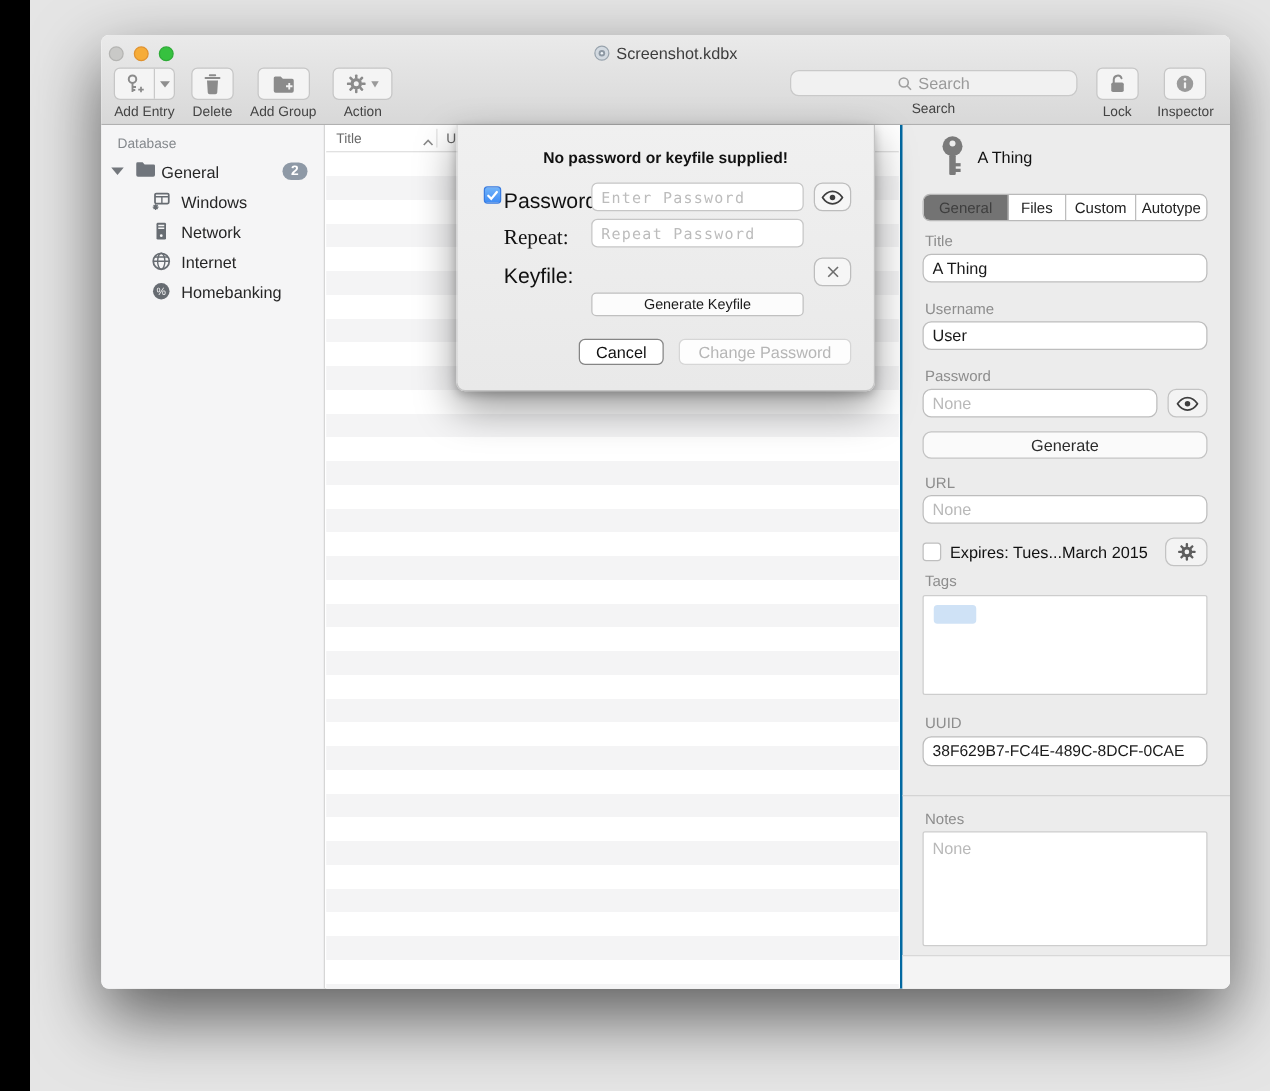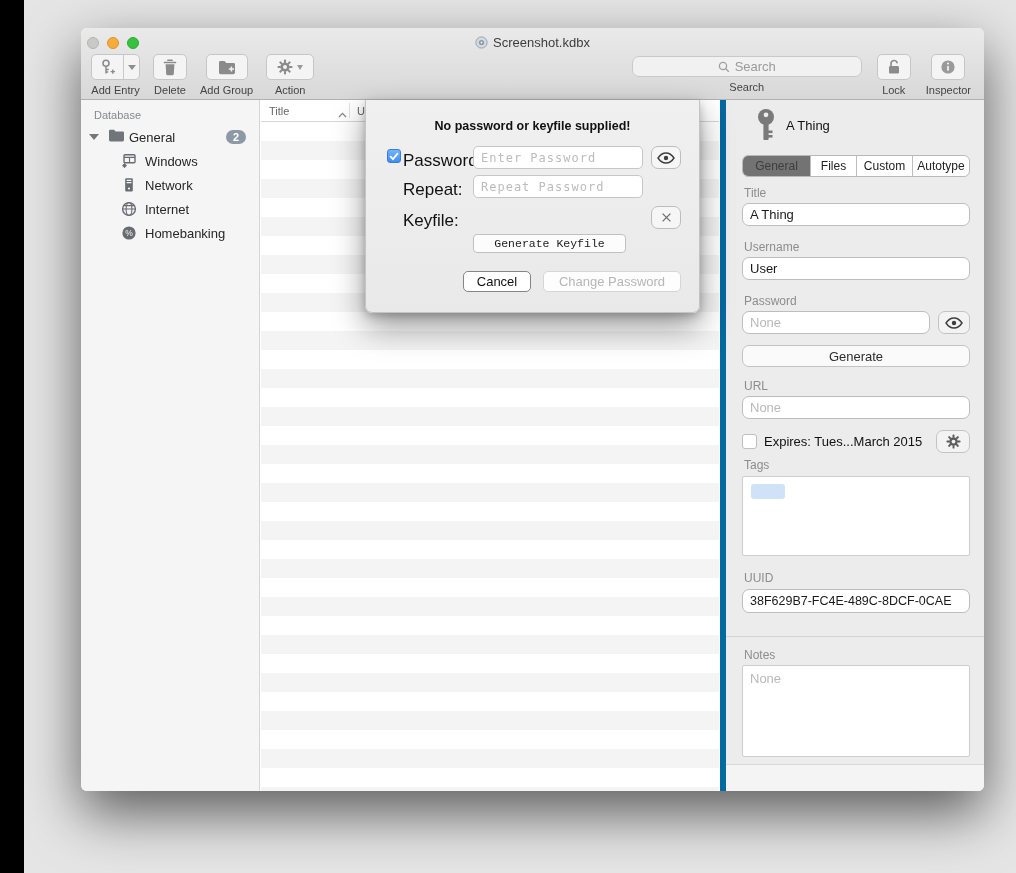--- a/index.html
+++ b/index.html
@@ -61,21 +61,21 @@
            font-size:11px; color:#696969; }
   .thead .c1 { position:absolute; left:8px; top:5px; }
   .thead .sort { position:absolute; left:77px; top:8px; }
   .thead .cdiv { position:absolute; left:88px; top:3px; bottom:3px; width:1px; background:#e2e2e2; }
   .thead .c2 { position:absolute; left:96px; top:5px; }
   .tbody { position:absolute; top:22px; left:0; right:0; bottom:0;
            background:repeating-linear-gradient(to bottom,#ffffff 0 19px,#f4f4f5 19px 38px); }
 
   
   .inspector { position:absolute; right:0; top:0; bottom:0; width:264px;
-               background:#ececec; border-left:6px solid #0369a1; }
+               background:#ececec; border-left:2px solid #0369a1; }
   .insp-key { position:absolute; left:28px; top:8px; }
   .insp-title { position:absolute; left:60px; top:18px; font-size:13px; color:#111; }
   .segctl { position:absolute; left:16px; top:55px; width:228px; height:22px; display:flex;
             border:1px solid #b9b9b9; border-radius:6px; overflow:hidden; background:#fff;
             font-size:12px; color:#222; }
   .segctl .seg { display:flex; align-items:center; justify-content:center; border-right:1px solid #bdbdbd; }
   .segctl .seg:last-child { border-right:none; }
   .segctl .sel { background:#737373; color:#3e3e3e; }
   .s1{width:68px;} .s2{width:46px;} .s3{width:56px;} .s4{flex:1;}
 
@@ -118,23 +118,23 @@
             display:flex; align-items:center; justify-content:center; }
   .sh-field { position:absolute; left:107px; width:170px; height:23px; background:#fff;
               border:1px solid #c6c6c6; border-radius:5px; padding:0 7px;
               font-family:"DejaVu Sans Mono","Liberation Mono",monospace; font-size:12px; }
   .sh-field::placeholder { color:#bcbcbc; letter-spacing:1px; }
   .rndbtn { position:absolute; left:285px; width:30px; height:23px; background:#f6f6f6;
             border:1px solid #bdbdbd; border-radius:7px; display:flex; align-items:center; justify-content:center; }
   .popup { position:absolute; left:107px; top:106px; width:170px; height:23px;
            display:flex; align-items:center; font-size:13px; color:#111; }
   .popup .chev { position:absolute; right:5px; }
-  .gkf-btn { position:absolute; left:107px; top:134px; width:153px; height:19px;
+  .gkf-btn { position:absolute; left:107px; top:134px; width:170px; height:19px;
              background:#fcfcfc; border:1px solid #c0c0c0; border-radius:4px;
-             font-size:11.5px; color:#1c1c1c;font-family:Liberation Mono, monospace; }
+             font-size:11.5px; color:#1c1c1c; }
   .cancel-btn { position:absolute; left:97px; top:171px; width:68px; height:21px;
                 background:#fff; border:1px solid #858585; border-radius:5px;
                 font-size:13px; color:#111; }
   .chgpwd-btn { position:absolute; left:177px; top:171px; width:138px; height:21px;
                 background:#fdfdfd; border:1px solid #d6d6d6; border-radius:5px;
                 font-size:13px; color:#b6b6b6; }
 </style>
 </head>
 <body>
 
@@ -398,21 +398,21 @@
       </span>
       <span class="sh-label" style="top:51px;">Password:</span>
       <input class="sh-field" style="top: 46px;" placeholder="Enter Password">
       <span class="rndbtn" style="top:46px;">
         <svg width="18" height="12" viewBox="0 0 18 12">
           <path d="M1 6C3.5 2.2 6.1 1 9 1s5.5 1.2 8 5c-2.5 3.8-5.1 5-8 5S3.5 9.8 1 6z" fill="none" stroke="#3e3e3e" stroke-width="1.4"></path>
           <circle cx="9" cy="6" r="2.2" fill="#3e3e3e"></circle>
         </svg>
       </span>
 
-      <span class="sh-label" style="top:80px;">Repeat:</span>
+      <span class="sh-label" style="top:80px;font-family:Liberation Serif, serif;">Repeat:</span>
       <input class="sh-field" style="top: 75px;" placeholder="Repeat Password">
 
       <span class="sh-label" style="top:111px;">Keyfile:</span>
       <span class="rndbtn" style="top:106px;">
         <svg width="11" height="11" viewBox="0 0 11 11">
           <path d="M1.6 1.6l7.8 7.8 M9.4 1.6L1.6 9.4" stroke="#6e6e6e" stroke-width="1.3"></path>
         </svg>
       </span>
 
       <button class="gkf-btn">Generate Keyfile</button>

